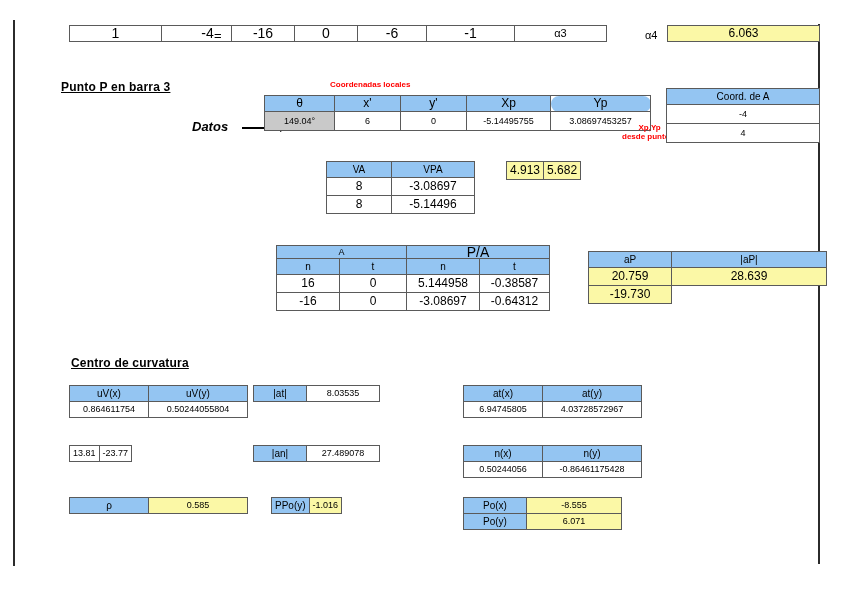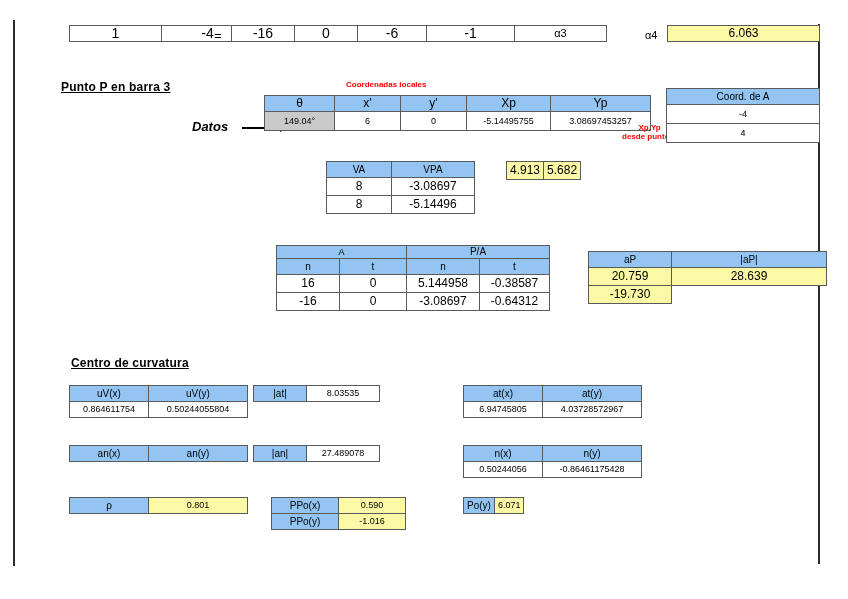--- a/index.html
+++ b/index.html
@@ -131,33 +131,33 @@
 <table class="sheet" style="left:667px; top:25px;">
   <tbody>
       <tr>
     <td style="width:145px;" class="yel-l">6.063</td>
   </tr>
 </tbody>
   </table>
 
 <div class="label sect-title" style="left:61px; top:80px;">Punto P en barra 3</div>
 
-<div class="label red-note" style="left:330px; top:80px;margin-left:16px;">Coordenadas locales</div>
+<div class="label red-note" style="left:330px; top:80px;">Coordenadas locales</div>
 
 <div class="label datos" style="left:192px; top:119px;">Datos</div>
 <div class="arrow" style="left:242px; top:127px; width:45px;"></div>
 
 <table class="sheet" style="left:264px; top:95px;">
   <tbody>
       <tr>
     <td style="width:63px;" class="hdr-b">θ</td>
     <td style="width:59px;" class="hdr-b">x'</td>
     <td style="width:59px;" class="hdr-b">y'</td>
     <td style="width:77px;" class="hdr-b">Xp</td>
-    <td style="width:93px;" class="hdr-b">Yp</td>
+    <td style="width:93px;border-radius:8px;" class="hdr-b">Yp</td>
   </tr>
   <tr style="height:18px;">
     <td class="gry" style="height:18px;">149.04°</td>
     <td class="sml" style="height:18px;">6</td>
     <td class="sml" style="height:18px;">0</td>
     <td class="sml" style="height:18px;">-5.14495755</td>
     <td class="sml" style="height:18px;">3.08697453257</td>
   </tr>
 </tbody>
   </table>
@@ -204,21 +204,21 @@
     <td class="yel-l" style="height:17px;">4.913</td>
     <td class="yel-l" style="height:17px;">5.682</td>
   </tr>
 </tbody>
   </table>
 
 <table class="sheet" style="left:276px; top:245px;">
   <tbody>
       <tr>
     <td colspan="2" class="hdr" style="height:12px; line-height:12px; font-size:9px;">A</td>
-    <td colspan="2" class="hdr" style="height:12px; line-height:12px; font-size:10px; border-left:1px solid #5a5a5a;">P/A</td>
+    <td colspan="2" class="hdr" style="height:12px; line-height:12px; font-size:14px; border-left:1px solid #5a5a5a;">P/A</td>
   </tr>
   <tr>
     <td style="width:56px;" class="hdr">n</td>
     <td style="width:60px;" class="hdr">t</td>
     <td style="width:66px;" class="hdr">n</td>
     <td style="width:63px;" class="hdr">t</td>
   </tr>
   <tr>
     <td class="med" style="height:17px;">16</td>
     <td class="med" style="height:17px;">0</td>
@@ -283,23 +283,23 @@
   </tr>
   <tr>
     <td class="sml">6.94745805</td>
     <td class="sml">4.03728572967</td>
   </tr>
 </tbody>
   </table>
 
 <table class="sheet" style="left:69px; top:445px;">
   <tbody>
-      <tr>
-    <td style="width:72px;" class="hdr">an(x)</td>
-    <td style="width:92px;" class="hdr">an(y)</td>
+  <tr>
+    <td class="sml">13.81</td>
+    <td class="sml">-23.77</td>
   </tr>
 </tbody>
   </table>
 
 <table class="sheet" style="left:253px; top:445px;padding-left:8px;">
   <tbody>
       <tr>
     <td style="width:46px;" class="hdr">|an|</td>
     <td style="width:66px;" class="sml">27.489078</td>
   </tr>
@@ -316,38 +316,38 @@
     <td class="sml">0.50244056</td>
     <td class="sml">-0.86461175428</td>
   </tr>
 </tbody>
   </table>
 
 <table class="sheet" style="left:69px; top:497px;">
   <tbody>
       <tr>
     <td style="width:72px;" class="hdr">ρ</td>
-    <td style="width:92px;" class="yel">0.801</td>
+    <td style="width:92px;" class="yel">0.585</td>
   </tr>
 </tbody>
   </table>
 
 <table class="sheet" style="left:271px; top:497px;">
   <tbody>
-      <tr>
-    <td style="width:60px;" class="hdr">PPo(x)</td>
-    <td style="width:60px;" class="yel">0.590</td>
-  </tr>
   <tr>
     <td class="hdr">PPo(y)</td>
     <td class="yel">-1.016</td>
   </tr>
 </tbody>
   </table>
 
 <table class="sheet" style="left:463px; top:497px;">
   <tbody>
+      <tr>
+    <td style="width:56px;" class="hdr">Po(x)</td>
+    <td style="width:88px;" class="yel">-8.555</td>
+  </tr>
   <tr>
     <td class="hdr">Po(y)</td>
     <td class="yel">6.071</td>
   </tr>
 </tbody>
   </table>
 
 </body></html>

